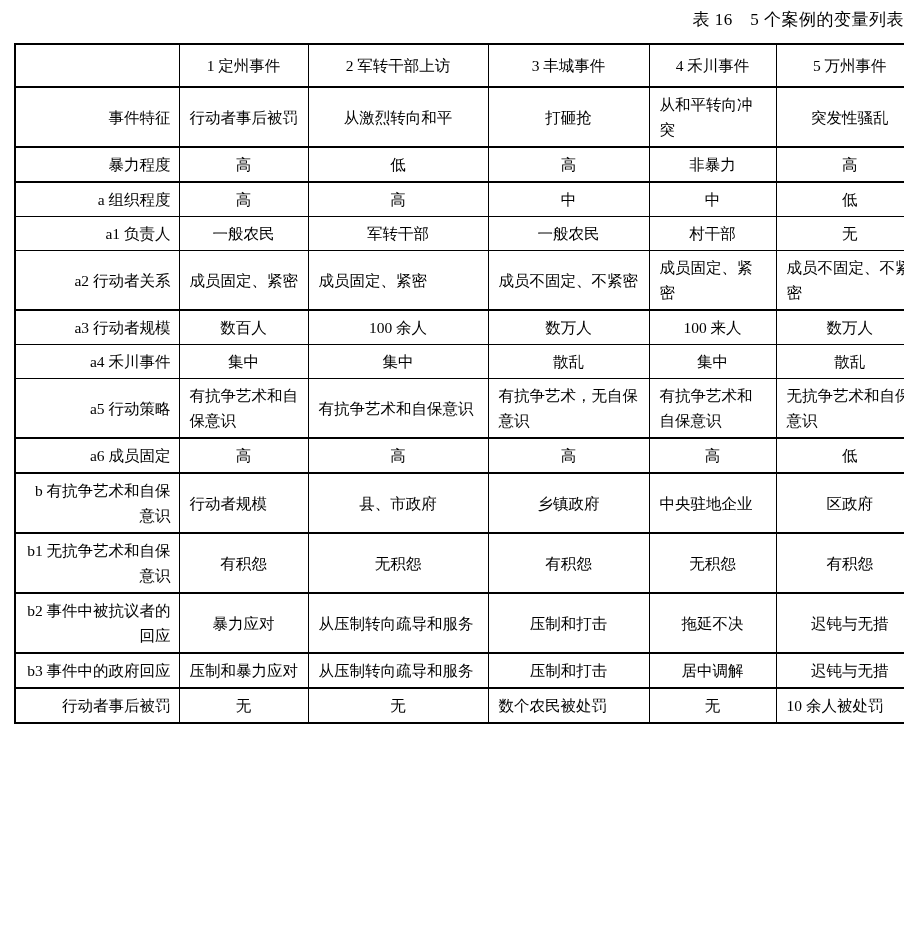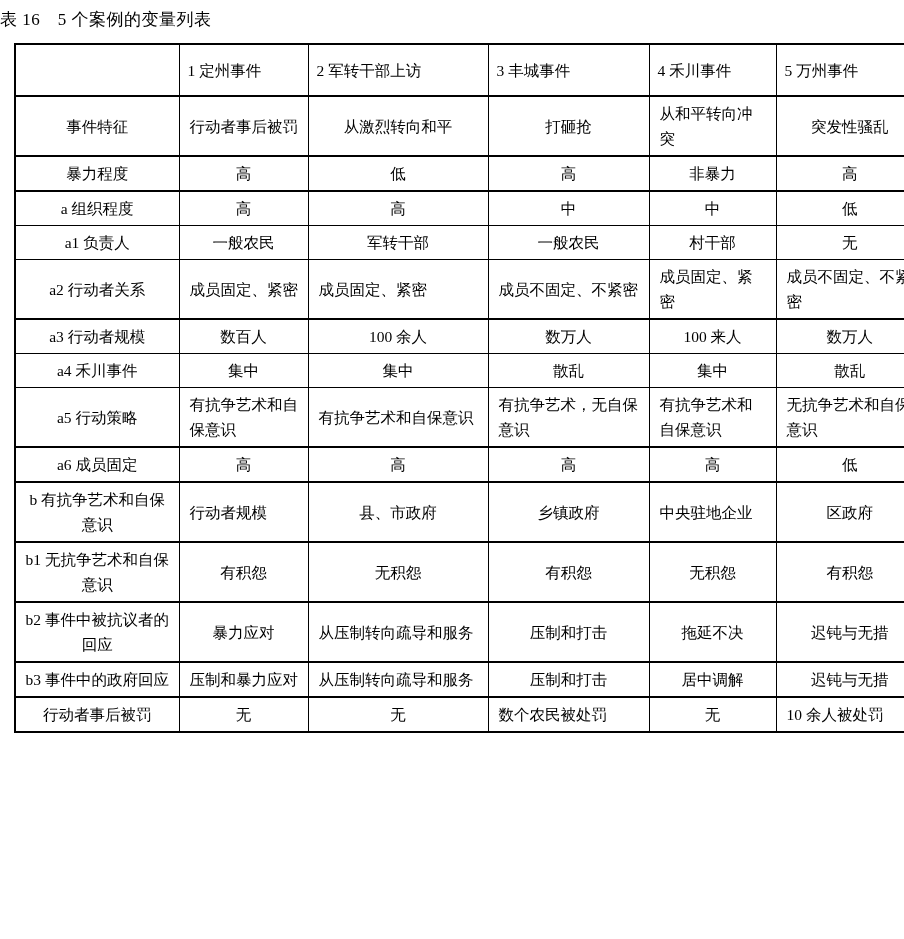--- a/index.html
+++ b/index.html
@@ -14,21 +14,21 @@
     color: #000000;
     overflow: hidden;
   }
   .page {
     position: relative;
     width: 904px;
     height: 939px;
     box-sizing: border-box;
   }
   .table-title {
-    text-align: left;
+    text-align: right;
     font-size: 17px;
     line-height: 30px;
     padding-top: 5px;
     letter-spacing: 0.5px;
     white-space: pre;
     font-family: "Liberation Serif", "DejaVu Serif", serif;
   }
   .table-wrap {
     margin: 8px 14px 0 14px;
     width: 876px;
@@ -55,29 +55,29 @@
     box-sizing: border-box;
     word-break: break-all;
     overflow-wrap: anywhere;
   }
   
   table.vartable {
     border: 2.5px solid #000000;
   }
   
   tr.header-row td {
-    text-align: left;
-    height: 52px;
+    text-align: center;
+    height: 43px;
   }
   tr.header-row td.rowhead {
     border-left: none;
   }
   
   td.rowhead {
-    text-align: center;
+    text-align: right;
     padding-left: 10px;
     padding-right: 4px;
   }
   
   td.val {
     text-align: center;
   }
   td.val.wrap {
     text-align: left;
     padding-left: 10px;

